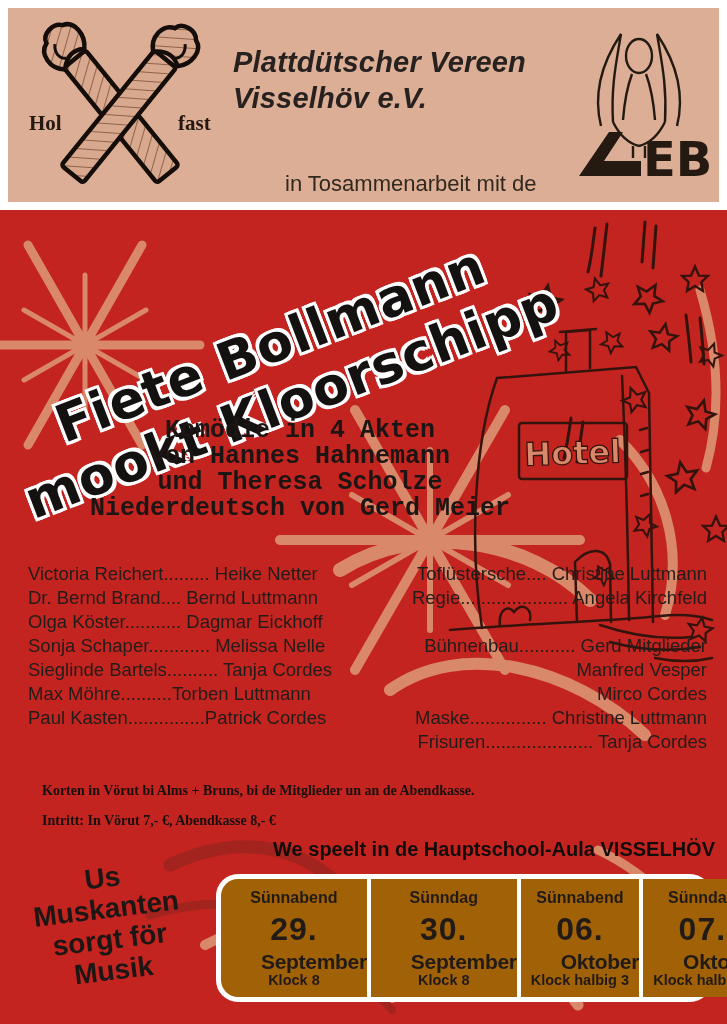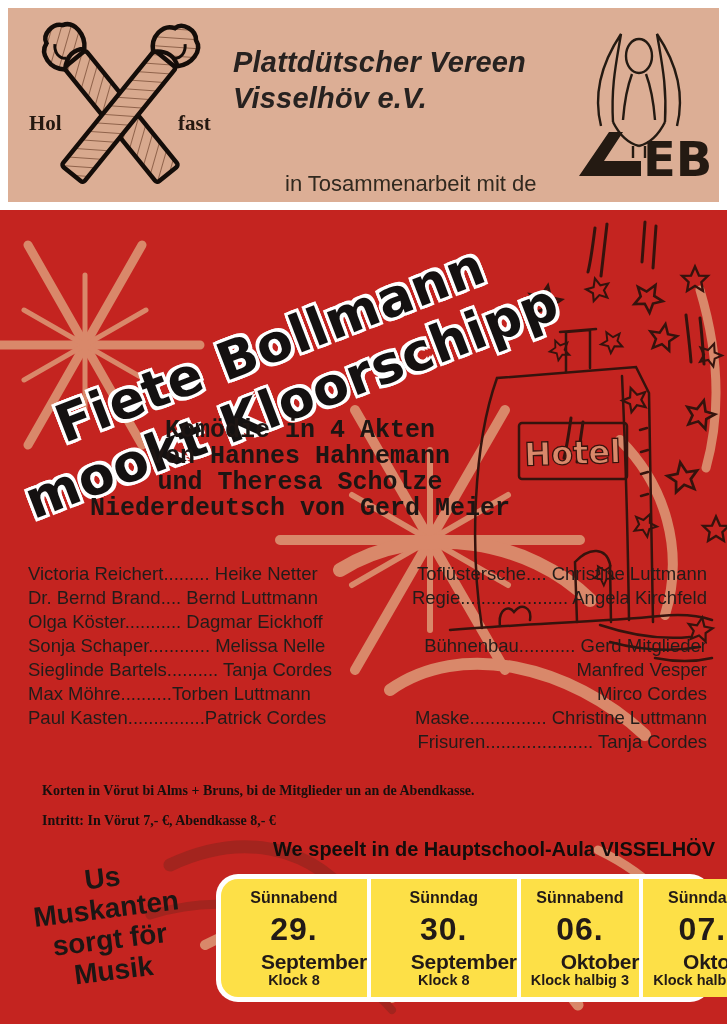--- a/index.html
+++ b/index.html
@@ -32,21 +32,21 @@
   .cast-row{min-height:24px;white-space:nowrap;}
   .tickets{position:absolute;left:42px;top:566px;z-index:2;white-space:nowrap;
            font-family:"Liberation Serif",serif;font-weight:bold;font-size:14px;line-height:30px;color:#170f0d;}
   .venue{position:absolute;right:12px;top:628px;z-index:2;font-weight:bold;font-size:20px;color:#120d0b;white-space:nowrap;}
   .musicians{position:absolute;left:8px;top:652px;width:200px;z-index:2;transform:rotate(-7deg);
              text-align:center;font-weight:bold;font-size:28px;line-height:31px;color:#1c1614;}
 
   .dates{position:absolute;left:216px;top:664px;width:496px;height:128px;z-index:2;
          background:#ffffff;border-radius:22px;padding:5px;box-sizing:border-box;
          display:grid;grid-template-columns:repeat(4,1fr);gap:4px;}
-  .date-cell{background:#fde047;display:flex;flex-direction:column;align-items:center;justify-content:center;
+  .date-cell{background:#a16207;display:flex;flex-direction:column;align-items:center;justify-content:center;
              color:#221a17;text-align:center;padding-top:2px;}
   .date-cell:first-child{border-radius:17px 0 0 17px;}
   .date-cell:last-child{border-radius:0 17px 17px 0;}
   .d-day{font-weight:bold;font-size:16px;line-height:18px;}
   .d-num{font-weight:bold;font-size:32px;line-height:44px;letter-spacing:1px;}
   .d-month{font-weight:bold;font-size:21px;line-height:21px;letter-spacing:-.3px;margin-left:40px;}
   .d-time{font-weight:bold;font-size:14.5px;line-height:17px;}
 </style>
 </head>
 <body>

